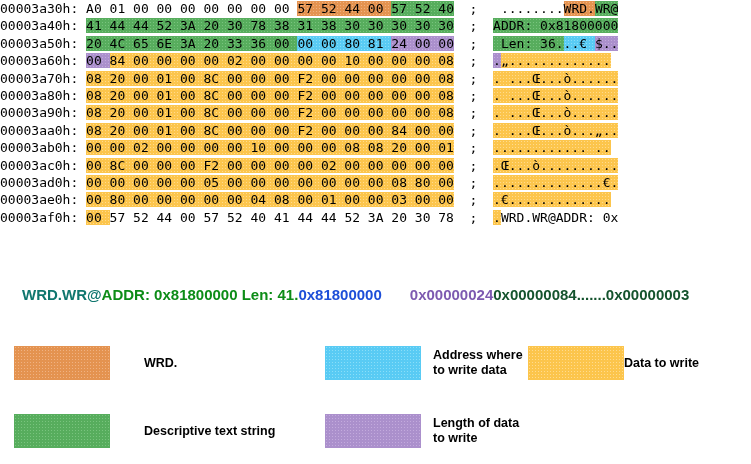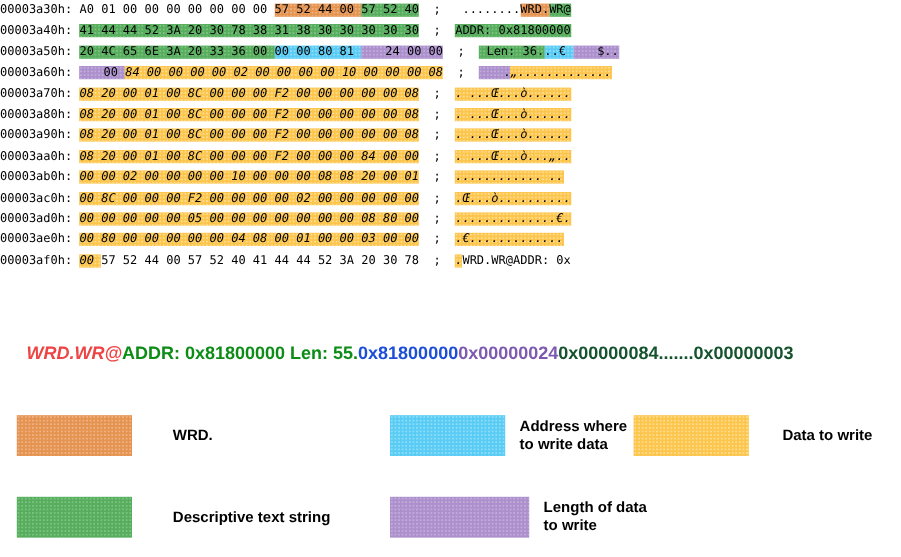--- a/index.html
+++ b/index.html
@@ -15,21 +15,21 @@
     overflow: hidden;
   }
 
   
   #hexdump {
     position: absolute;
     left: 0;
     top: 0;
     width: 751px;
     font-family: "DejaVu Sans Mono", "Liberation Mono", monospace;
-    font-size: 10px;
+    font-size: 13px;
     line-height: 17.4px;
     white-space: pre;
     color: #000000;
   }
   .hexrow {
     display: block;
     height: 17.4px;
     white-space: pre;
   }
   .seg { white-space: pre; }
@@ -48,27 +48,25 @@
   }
   .c-blue  {
     background-color: #59cbf4;
     background-image: radial-gradient(#8adef8 0.6px, transparent 0.7px);
     background-size: 3px 3px;
   }
   .c-purple{
     background-color: #ab90cc;
     background-image: radial-gradient(#c3aadd 0.6px, transparent 0.7px);
     background-size: 3px 3px;
-    padding-left: 20px;
   }
   .c-yellow{
     background-color: #fcc54c;
     background-image: radial-gradient(#ffdb8e 0.6px, transparent 0.7px);
     background-size: 3px 3px;
-    font-style: italic;
   }
 
   
   #annotation {
     position: absolute;
     left: 22px;
     top: 286px;
     font-family: "Liberation Sans", sans-serif;
     font-size: 15px;
     font-weight: bold;
@@ -97,28 +95,28 @@
   .legend-label {
     font-family: "Liberation Sans", sans-serif;
     font-size: 12.5px;
     font-weight: bold;
     color: #000000;
     line-height: 15px;
     white-space: pre-line;
   }
   .lbl-pad-a { margin-left: 34px; }
   .lbl-pad-b { margin-left: 12px; }
-  .lbl-pad-c { margin-left: 28px; }
+  .lbl-pad-c { }
 </style>
 </head>
 <body>
 
 <div id="hexdump"><div class="hexrow"><span class="seg c-none">00003a30h: </span><span class="seg c-none">A0 01 00 00 00 00 00 00 00 </span><span class="seg c-orange">57 52 44 00 </span><span class="seg c-green">57 52 40</span><span class="seg c-none">  ;  </span><span class="seg c-none"> ........</span><span class="seg c-orange">WRD.</span><span class="seg c-green">WR@</span></div><div class="hexrow"><span class="seg c-none">00003a40h: </span><span class="seg c-green">41 44 44 52 3A 20 30 78 38 31 38 30 30 30 30 30</span><span class="seg c-none">  ;  </span><span class="seg c-green">ADDR: 0x81800000</span></div><div class="hexrow"><span class="seg c-none">00003a50h: </span><span class="seg c-green">20 4C 65 6E 3A 20 33 36 00 </span><span class="seg c-blue">00 00 80 81 </span><span class="seg c-purple">24 00 00</span><span class="seg c-none">  ;  </span><span class="seg c-green"> Len: 36.</span><span class="seg c-blue">..€ </span><span class="seg c-purple">$..</span></div><div class="hexrow"><span class="seg c-none">00003a60h: </span><span class="seg c-purple">00 </span><span class="seg c-yellow">84 00 00 00 00 02 00 00 00 00 10 00 00 00 08</span><span class="seg c-none">  ;  </span><span class="seg c-purple">.</span><span class="seg c-yellow">„.............</span></div><div class="hexrow"><span class="seg c-none">00003a70h: </span><span class="seg c-yellow">08 20 00 01 00 8C 00 00 00 F2 00 00 00 00 00 08</span><span class="seg c-none">  ;  </span><span class="seg c-yellow">. ...Œ...ò......</span></div><div class="hexrow"><span class="seg c-none">00003a80h: </span><span class="seg c-yellow">08 20 00 01 00 8C 00 00 00 F2 00 00 00 00 00 08</span><span class="seg c-none">  ;  </span><span class="seg c-yellow">. ...Œ...ò......</span></div><div class="hexrow"><span class="seg c-none">00003a90h: </span><span class="seg c-yellow">08 20 00 01 00 8C 00 00 00 F2 00 00 00 00 00 08</span><span class="seg c-none">  ;  </span><span class="seg c-yellow">. ...Œ...ò......</span></div><div class="hexrow"><span class="seg c-none">00003aa0h: </span><span class="seg c-yellow">08 20 00 01 00 8C 00 00 00 F2 00 00 00 84 00 00</span><span class="seg c-none">  ;  </span><span class="seg c-yellow">. ...Œ...ò...„..</span></div><div class="hexrow"><span class="seg c-none">00003ab0h: </span><span class="seg c-yellow">00 00 02 00 00 00 00 10 00 00 00 08 08 20 00 01</span><span class="seg c-none">  ;  </span><span class="seg c-yellow">............ ..</span></div><div class="hexrow"><span class="seg c-none">00003ac0h: </span><span class="seg c-yellow">00 8C 00 00 00 F2 00 00 00 00 02 00 00 00 00 00</span><span class="seg c-none">  ;  </span><span class="seg c-yellow">.Œ...ò..........</span></div><div class="hexrow"><span class="seg c-none">00003ad0h: </span><span class="seg c-yellow">00 00 00 00 00 05 00 00 00 00 00 00 00 08 80 00</span><span class="seg c-none">  ;  </span><span class="seg c-yellow">..............€.</span></div><div class="hexrow"><span class="seg c-none">00003ae0h: </span><span class="seg c-yellow">00 80 00 00 00 00 00 04 08 00 01 00 00 03 00 00</span><span class="seg c-none">  ;  </span><span class="seg c-yellow">.€.............</span></div><div class="hexrow"><span class="seg c-none">00003af0h: </span><span class="seg c-yellow">00 </span><span class="seg c-none">57 52 44 00 57 52 40 41 44 44 52 3A 20 30 78</span><span class="seg c-none">  ;  </span><span class="seg c-yellow">.</span><span class="seg c-none">WRD.WR@ADDR: 0x</span></div></div>
 
-<div id="annotation"><span style="color: #ef4444; font-style: italic;">WRD.WR@</span><span style="color: rgb(13, 140, 23);">ADDR: 0x81800000 Len: 55.</span><span style="color: #1d4ed8;">0x81800000</span><span style="color: rgb(125, 90, 176);">0x00000024</span><span style="color: #14532d;">0x00000084.......0x00000003</span></div>
+<div id="annotation"><span style="color: #0f766e;">WRD.WR@</span><span style="color: rgb(13, 140, 23);">ADDR: 0x81800000 Len: 41.</span><span style="color: #1d4ed8;">0x81800000</span><span style="color: rgb(125, 90, 176); padding-left: 28px;">0x00000024</span><span style="color: #14532d;">0x00000084.......0x00000003</span></div>
 
 <div id="legend">
     <div class="legend-item" style="left: 14px; top: 10px;">
       <div class="swatch c-orange"></div>
       <div class="legend-label lbl-pad-a">WRD.</div>
     </div>
     <div class="legend-item" style="left: 325px; top: 10px;">
       <div class="swatch c-blue"></div>
       <div class="legend-label lbl-pad-b">Address where
 to write data</div>

